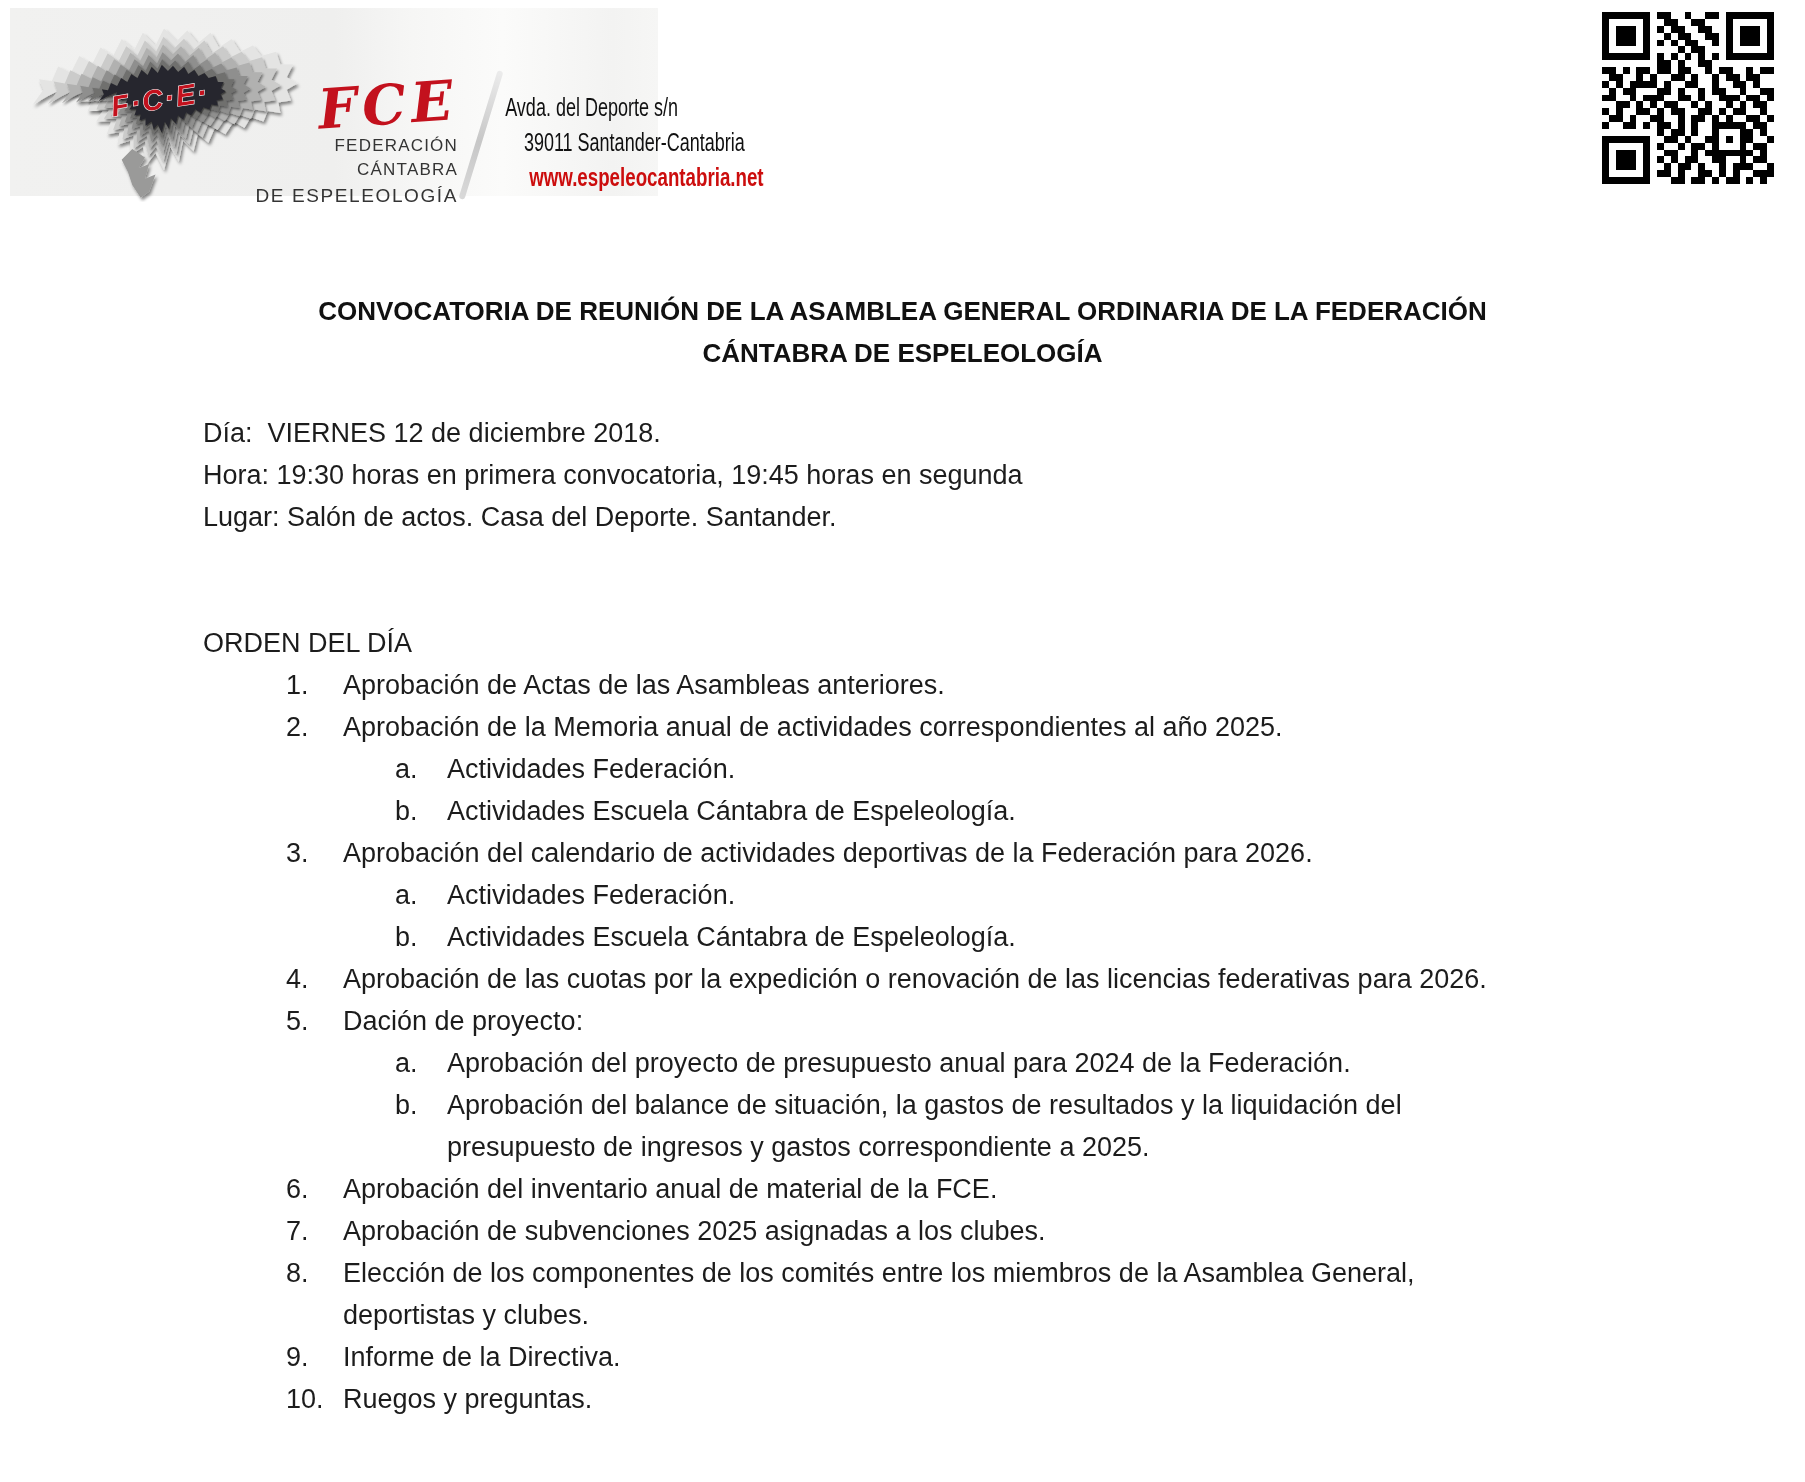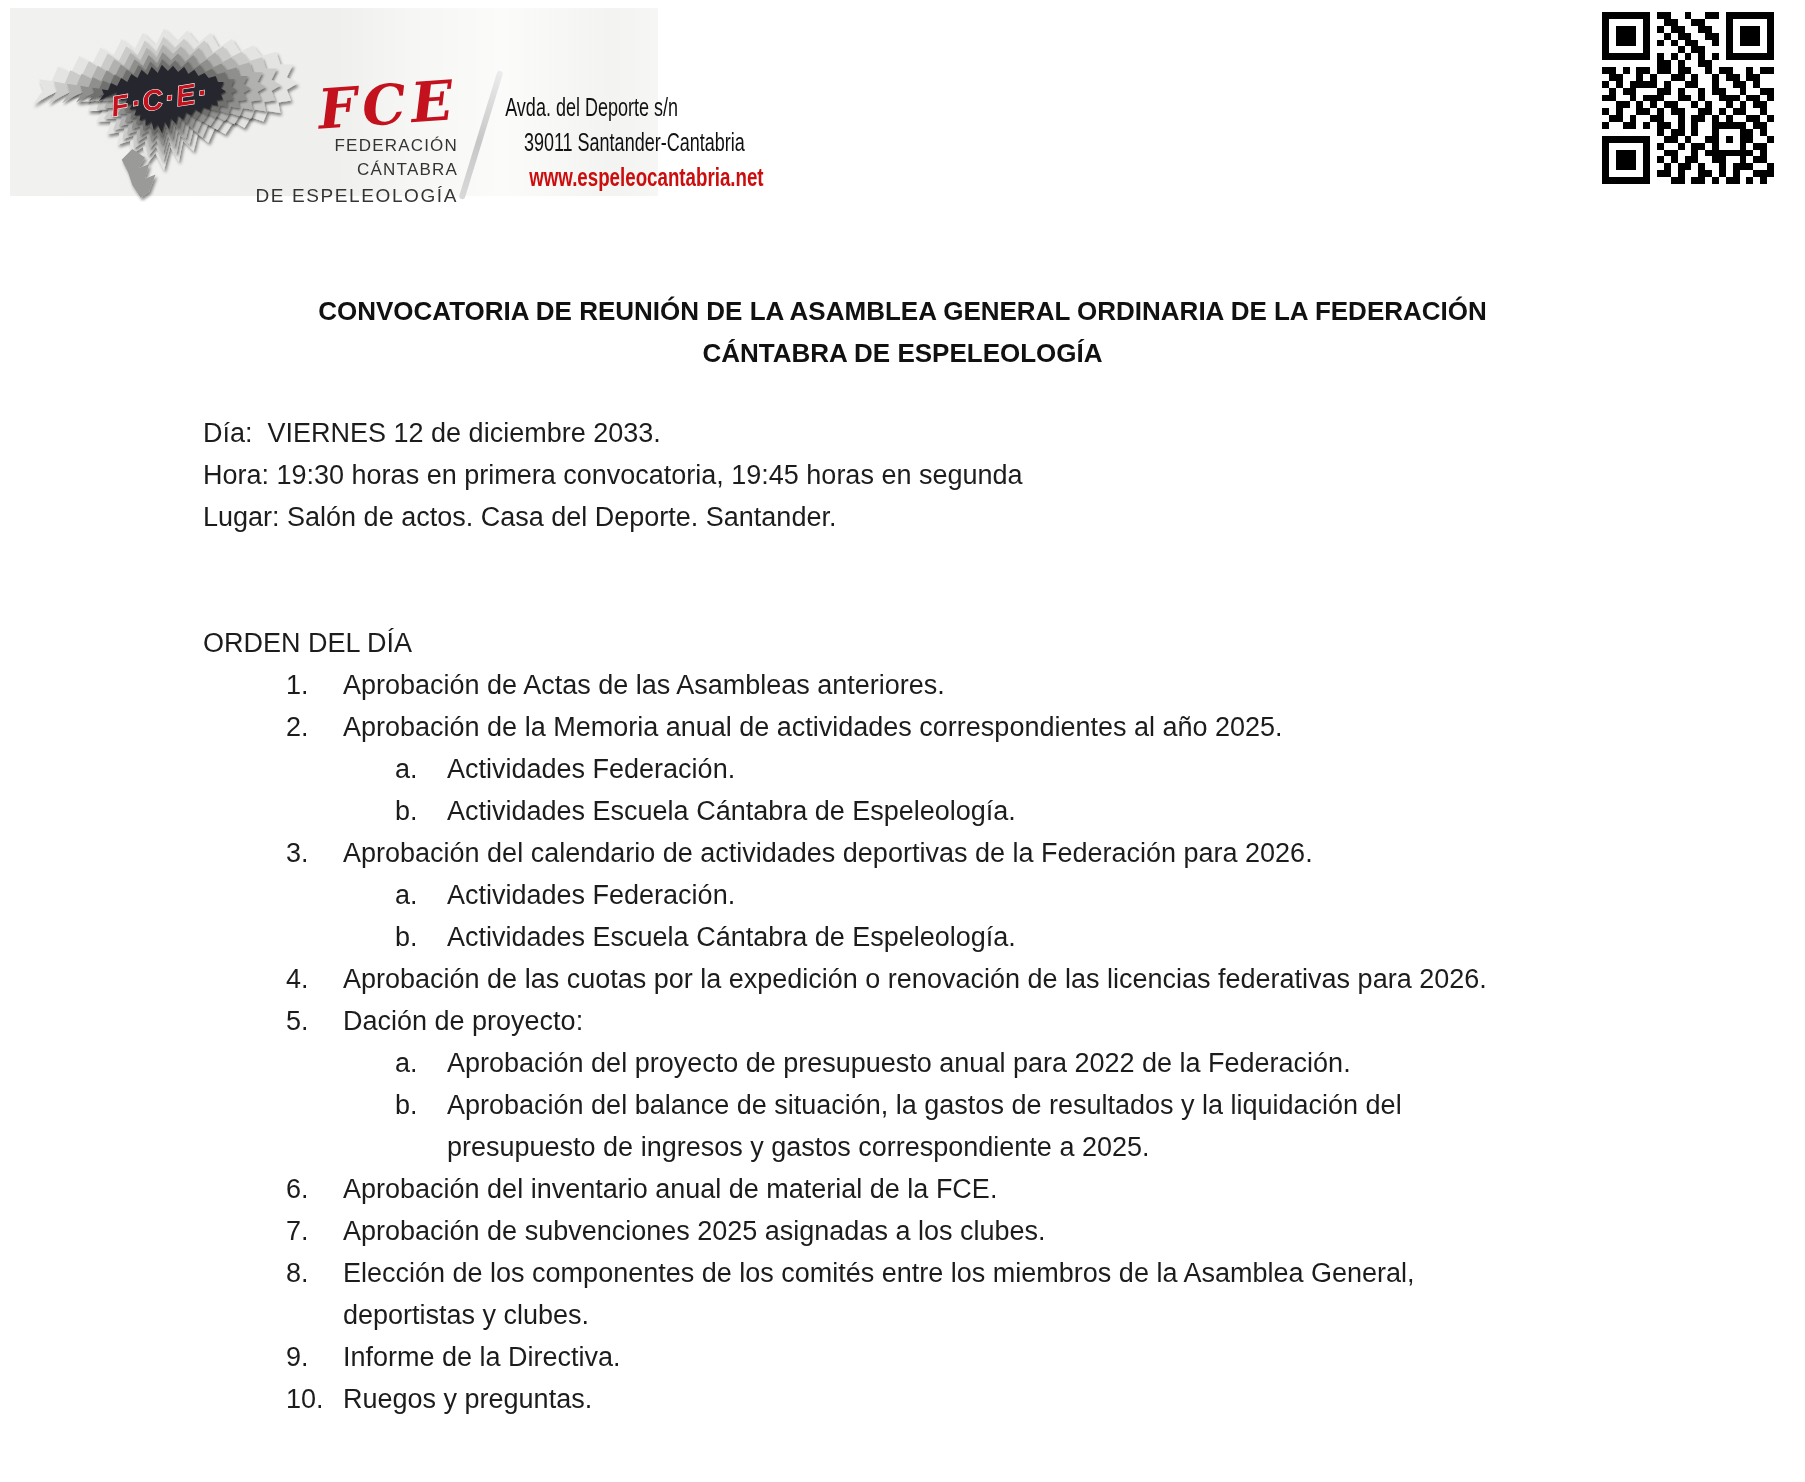--- a/index.html
+++ b/index.html
@@ -716,21 +716,21 @@
       <div class="qm"></div>
       <div></div>
     </div>
 
   <div class="content">
     <div class="doc-title">
       <div>CONVOCATORIA DE REUNIÓN DE LA ASAMBLEA GENERAL ORDINARIA DE LA FEDERACIÓN</div>
       <div>CÁNTABRA DE ESPELEOLOGÍA</div>
     </div>
 
-    <div class="meta-line day-line">Día:  VIERNES 12 de diciembre 2033.</div>
+    <div class="meta-line day-line">Día:  VIERNES 12 de diciembre 2018.</div>
     <div class="meta-line">Hora: 19:30 horas en primera convocatoria, 19:45 horas en segunda</div>
     <div class="meta-line">Lugar: Salón de actos. Casa del Deporte. Santander.</div>
 
     <div class="orden-heading">ORDEN DEL DÍA</div>
     <div id="agenda-list">
         <div class="item">
           <span class="marker">1.</span>
           <div class="txt">
             <div>Aprobación de Actas de las Asambleas anteriores.</div>
           </div>
@@ -779,21 +779,21 @@
         </div>
         <div class="item">
           <span class="marker">5.</span>
           <div class="txt">
             <div>Dación de proyecto:</div>
           </div>
         </div>
         <div class="subitem">
           <span class="marker">a.</span>
           <div class="txt">
-            <div>Aprobación del proyecto de presupuesto anual para 2022 de la Federación.</div>
+            <div>Aprobación del proyecto de presupuesto anual para 2024 de la Federación.</div>
           </div>
         </div>
         <div class="subitem">
           <span class="marker">b.</span>
           <div class="txt">
             <div>Aprobación del balance de situación, la gastos de resultados y la liquidación del</div>
             <div>presupuesto de ingresos y gastos correspondiente a 2025.</div>
           </div>
         </div>
         <div class="item">

